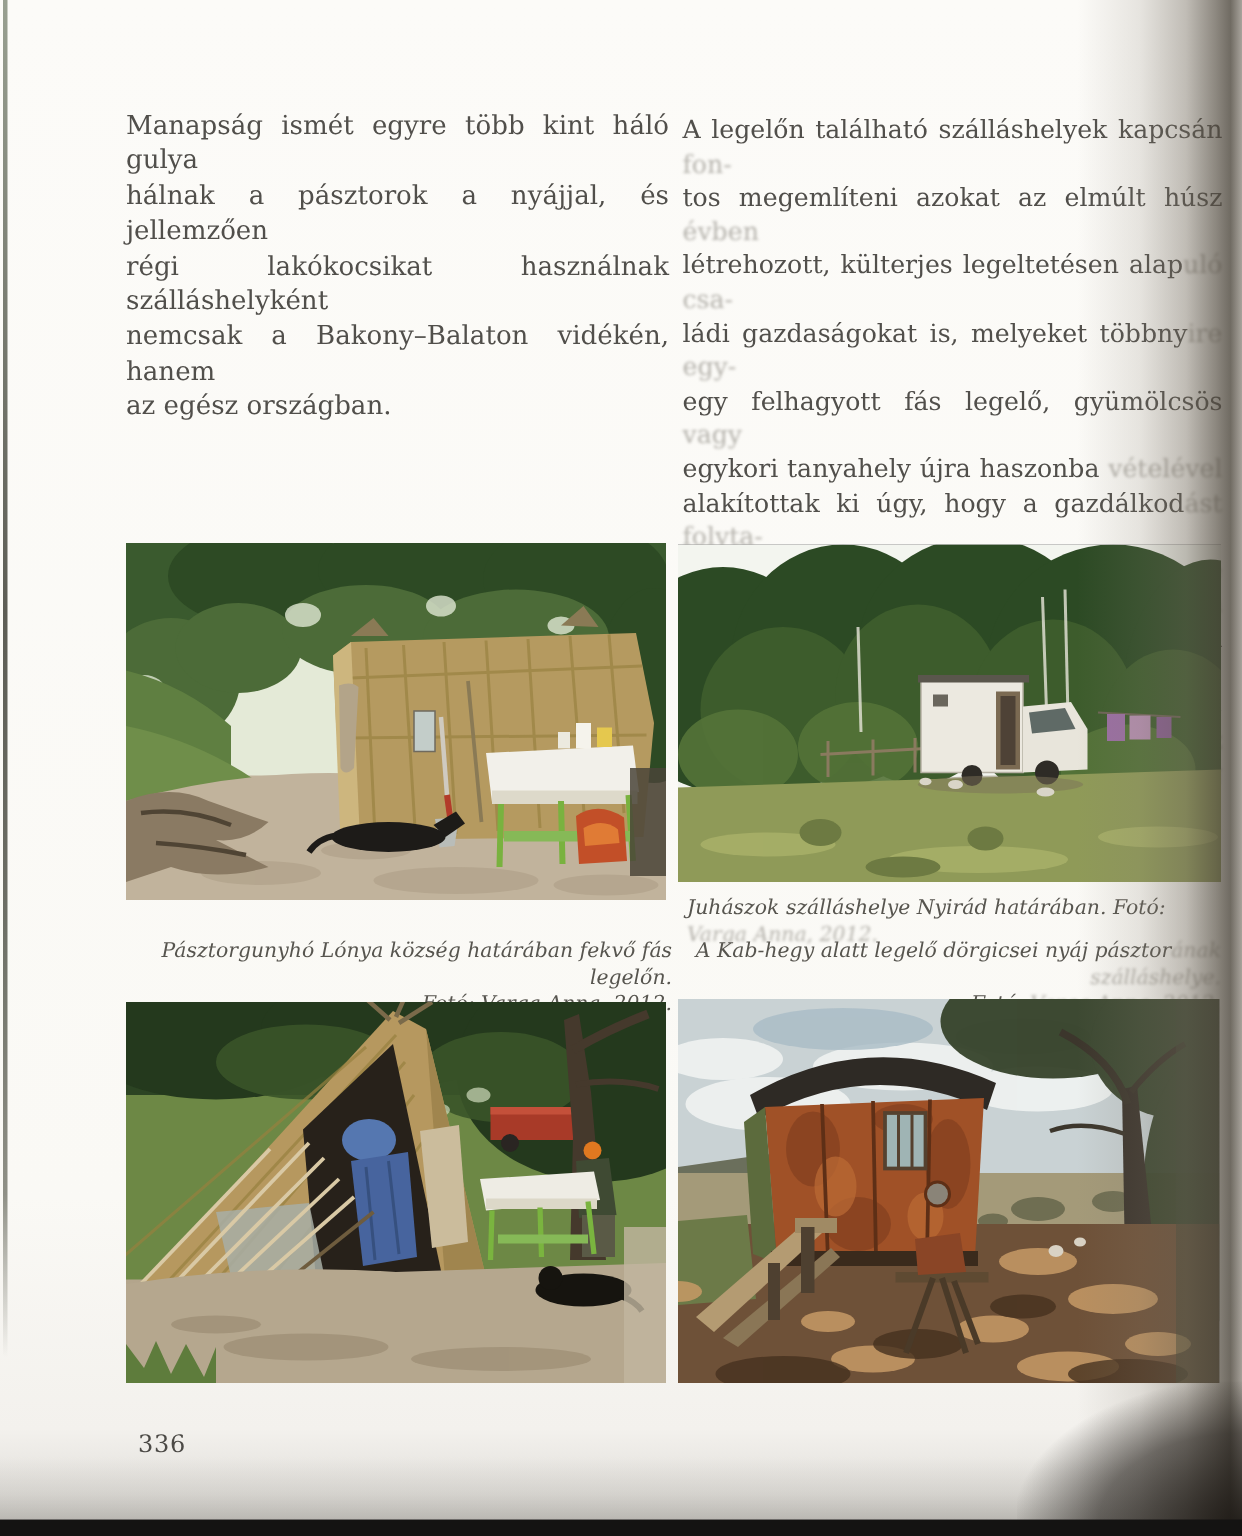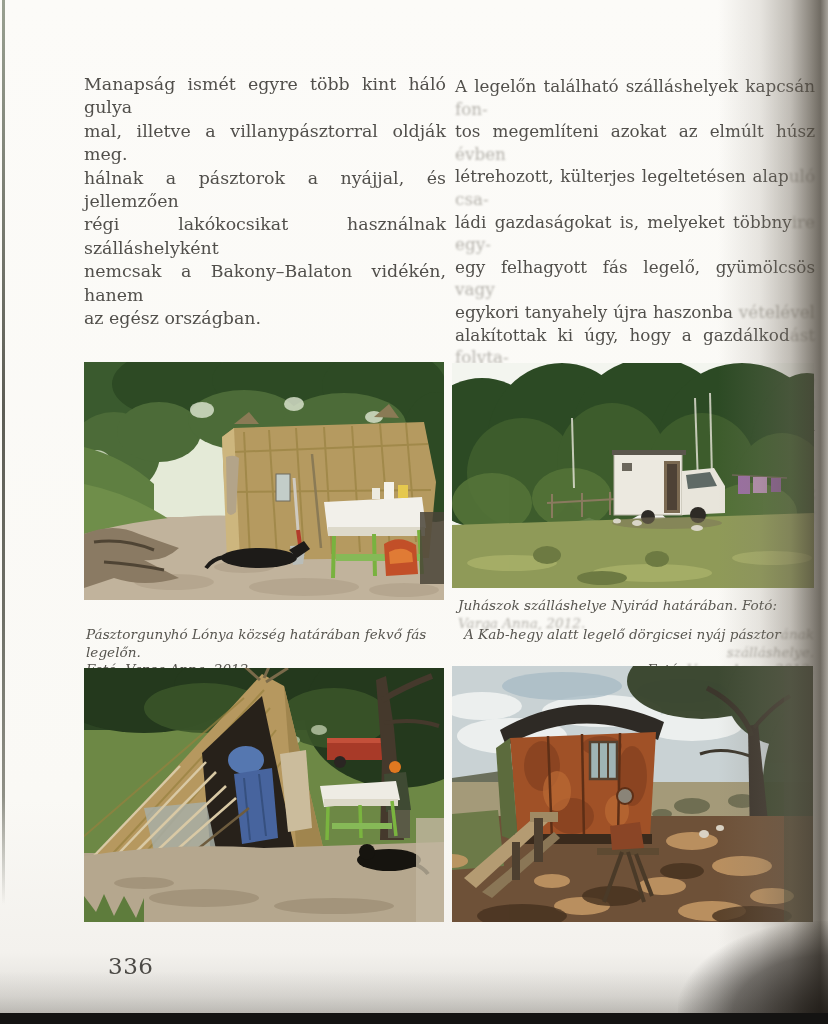--- a/index.html
+++ b/index.html
@@ -22,39 +22,38 @@
   .col{position:absolute;color:#514f4b;font-size:17.4px;}
   .col-left{left:84px;top:73px;width:362px;line-height:23.4px;}
   .col-right{left:455px;top:75px;width:360px;line-height:22.6px;font-size:16.8px;}
   .jline{text-align:justify;text-align-last:justify;white-space:normal;}
   .jline.last{text-align-last:left;}
   .fade{filter:blur(1.2px);opacity:.5;color:#6e6a61;}
   .caption{position:absolute;font-style:italic;font-size:13.6px;line-height:17.5px;color:#57554f;}
   .caption-left{left:86px;top:626px;width:362px;}
   .caption-r1{left:458px;top:597px;width:356px;}
   .caption-r2{left:448px;top:626px;width:366px;text-align:right;}
-  .cap-line{text-align:left;}
+  .cap-line{text-align:right;}
   .caption-r2 .cap-line{text-align:right;}
-  .pagenum{position:absolute;left:108px;top:953px;font-size:23px;color:#4c4a46;letter-spacing:.5px;}
+  .pagenum{position:absolute;left:92px;top:953px;font-size:16px;color:#4c4a46;letter-spacing:.5px;}
   
   .photo{position:absolute;overflow:hidden;background:#888;}
   .photo svg{display:block;width:100%;height:100%;}
   .ph1{left:84px;top:362px;width:360px;height:238px;}
   .ph2{left:452px;top:363px;width:362px;height:225px;}
   .ph3{left:84px;top:668px;width:360px;height:254px;}
   .ph4{left:452px;top:666px;width:361px;height:256px;}
 </style>
 </head>
 <body>
 
 <div class="page">
 
   <div class="col col-left">
       <div class="jline">Manapság ismét egyre több kint háló gulya</div>
-      <div class="jline">mal, illetve a villanypásztorral oldják meg.</div>
       <div class="jline">hálnak a pásztorok a nyájjal, és jellemzően</div>
       <div class="jline">régi lakókocsikat használnak szálláshelyként</div>
       <div class="jline">nemcsak a Bakony–Balaton vidékén, hanem</div>
       <div class="jline last">az egész országban.</div>
     </div>
 
   <div class="col col-right">
       <div class="jline"><span>A legelőn található szálláshelyek kapcsán </span><span class="fade">fon-</span></div>
       <div class="jline"><span>tos megemlíteni azokat az elmúlt húsz </span><span class="fade">évben</span></div>
       <div class="jline"><span>létrehozott, külterjes legeltetésen alap</span><span class="fade">uló csa-</span></div>

